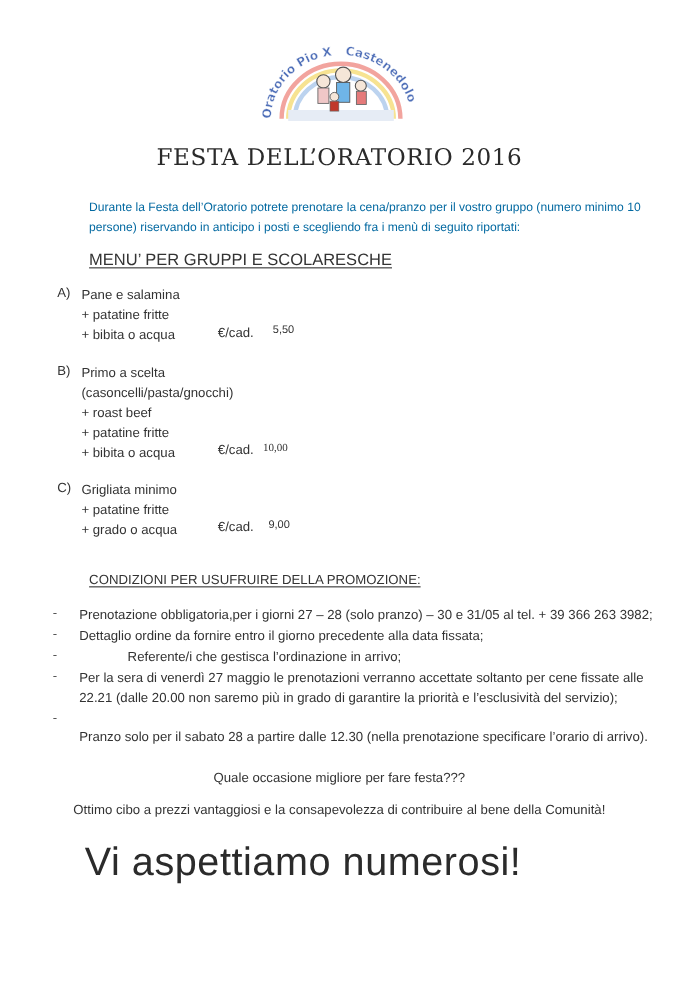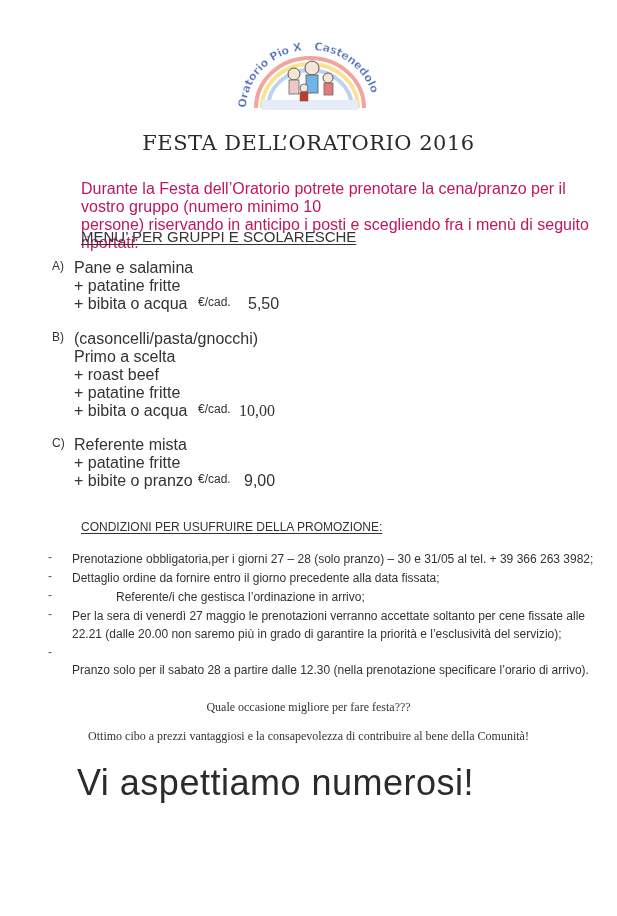--- a/index.html
+++ b/index.html
@@ -12,37 +12,37 @@
     .logo {
       left: 232px; top: 42px; width: 156px; height: 70px;
     }
     .title {
       left: 0; width: 617px; top: 131px; text-align: center;
       font-family: "DejaVu Serif", serif; font-weight: normal;
       font-size: 21px; color: #2a2a2a; letter-spacing: 0.5px;
     }
     .intro {
       left: 81px; top: 180px; width: 520px;
-      font-size: 16px; line-height: 18px; color: #be185d;
+      font-size: 11px; line-height: 18px; color: #0369a1;
     }
     .section-heading {
       left: 81px; top: 228px; font-size: 15px; color: #333;
       text-decoration: underline; text-underline-offset: 2px;
     }
     .menu-letter { font-size: 12px; color: #333; }
-    .menu-line { font-size: 16px; color: #333; line-height: 18px; white-space: nowrap; }
+    .menu-line { font-size: 12px; color: #333; line-height: 18px; white-space: nowrap; }
     .price-unit { font-size: 12px; color: #333; }
-    .price-value { font-size: 16px; color: #333; }
+    .price-value { font-size: 10px; color: #333; }
     .cond-heading {
       left: 81px; top: 520px; font-size: 12px; color: #333;
       text-decoration: underline; text-underline-offset: 2px;
     }
     .bullet { font-size: 12px; color: #555; }
     .cond-text { font-size: 12px; line-height: 18px; color: #333; width: 530px; }
-    .tagline { left: 0; width: 617px; text-align: center; font-size: 12px; color: #333; font-family: Liberation Serif, serif; }
+    .tagline { left: 0; width: 617px; text-align: center; font-size: 12px; color: #333; }
     .closing {
       left: 0; width: 551px; top: 762px; text-align: center;
       font-size: 36px; color: #2b2b2b; letter-spacing: 0.5px;
     }
   </style>
 </head>
 <body>
 
 <div class="abs logo">
   <svg width="156" height="70" viewBox="0 0 156 70">
@@ -87,36 +87,36 @@
     <div class="menu-line">+ patatine fritte</div>
     <div class="menu-line">+ bibita o acqua</div>
   </div>
   <span class="abs price-unit" style="left:146px; top:36px;">€/cad.</span>
   <span class="abs price-value" style="left:196px; top:36px;">5,50</span>
 </div>
 
 <div class="abs" style="left:52px; top:330px;">
   <span class="abs menu-letter" style="left:0; top:0;">B)</span>
   <div class="abs" style="left:22px; top:0;">
+    <div class="menu-line">Primo a scelta</div>
     <div class="menu-line">(casoncelli/pasta/gnocchi)</div>
-    <div class="menu-line">Primo a scelta</div>
     <div class="menu-line">+ roast beef</div>
     <div class="menu-line">+ patatine fritte</div>
     <div class="menu-line">+ bibita o acqua</div>
   </div>
   <span class="abs price-unit" style="left:146px; top:72px;">€/cad.</span>
   <span class="abs price-value" style="left:187px; top:72px;font-family:Liberation Serif, serif;">10,00</span>
 </div>
 
 <div class="abs" style="left:52px; top:436px;">
   <span class="abs menu-letter" style="left:0; top:0;">C)</span>
   <div class="abs" style="left:22px; top:0;">
-    <div class="menu-line">Referente mista</div>
+    <div class="menu-line">Grigliata minimo</div>
     <div class="menu-line">+ patatine fritte</div>
-    <div class="menu-line">+ bibite o pranzo</div>
+    <div class="menu-line">+ grado o acqua</div>
   </div>
   <span class="abs price-unit" style="left:146px; top:36px;">€/cad.</span>
   <span class="abs price-value" style="left:192px; top:36px;">9,00</span>
 </div>
 
 <div class="abs cond-heading">CONDIZIONI PER USUFRUIRE DELLA PROMOZIONE:</div>
 
 <div class="abs" style="left:0; top:550px; width:617px;">
   <div class="abs" style="left:48px; top:0;">
     <span class="abs bullet" style="left:0; top:0;">-</span>

